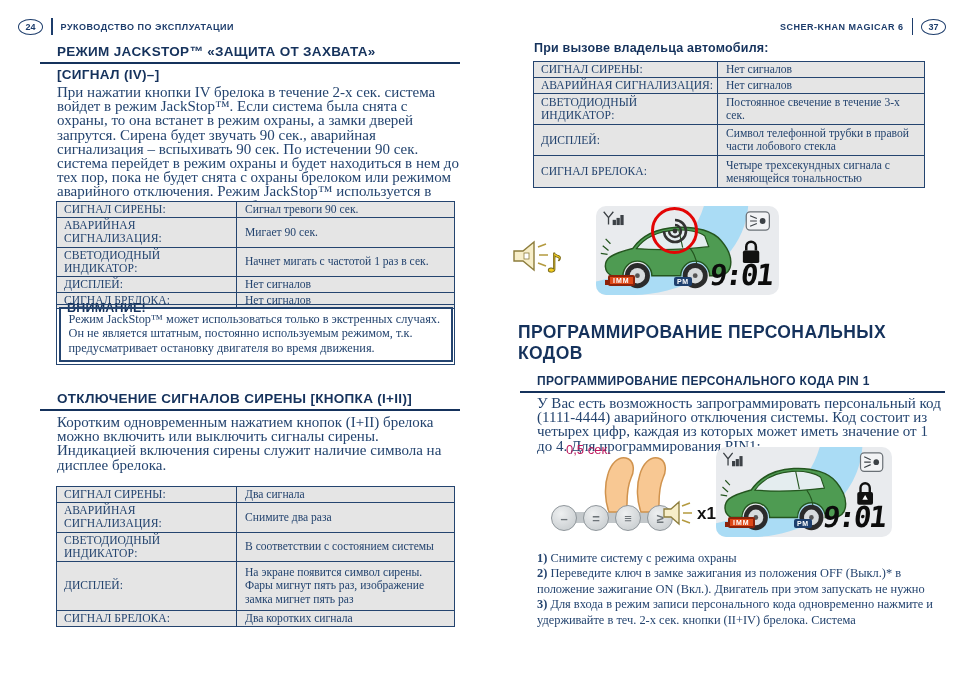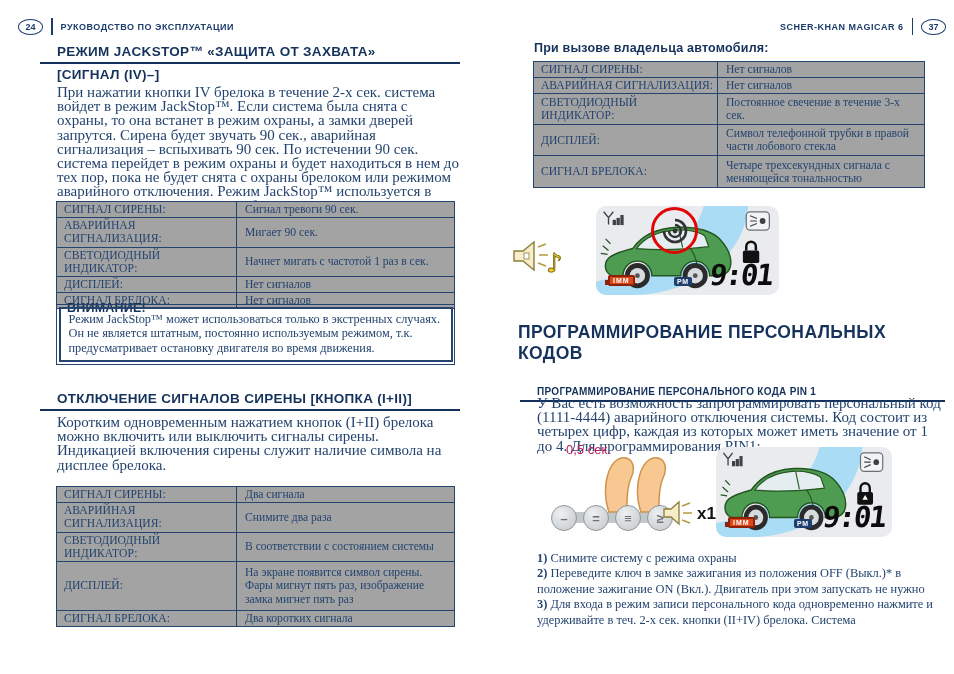--- a/index.html
+++ b/index.html
@@ -27,21 +27,21 @@
   .sec-title .plain-line{display:block;padding:3px 0 0 17px;}
   .subhead{position:absolute;font-family:"Liberation Sans",sans-serif;font-weight:bold;
     font-size:12.5px;color:var(--navy-dark);letter-spacing:.2px;}
   .bighead{position:absolute;font-family:"Liberation Sans",sans-serif;font-weight:bold;
     font-size:17.5px;line-height:21px;color:var(--navy-dark);letter-spacing:.4px;}
 
   
   .para{position:absolute;font-size:15px;line-height:14.2px;color:var(--ink);}
 
   
-  .tbl{position:absolute;border:1.6px solid var(--ink);background:#a3a3a3;}
+  .tbl{position:absolute;border:1.6px solid var(--ink);background:#e5e5e5;}
   .tbl .row{display:flex;border-bottom:1px solid var(--ink);}
   .tbl .row:last-child{border-bottom:none;}
   .tbl .lab{border-right:1.4px solid var(--ink);display:flex;align-items:center;
     padding:1px 4px 1px 7px;font-size:11.6px;line-height:13.2px;}
   .tbl .val{flex:1;display:flex;align-items:center;padding:1px 4px 1px 8px;
     font-size:11.6px;line-height:13.2px;}
 
   
   .attn-box{position:absolute;border:1px solid var(--ink);padding:1.5px;}
   .attn-inner{border:2px solid var(--ink);padding:3px 8px 5px 8px;
@@ -234,21 +234,21 @@
       </svg>
     </div>
     <span class="imm-badge">IMM</span>
     <span class="pm-badge">PM</span>
     <span class="clock">9:01</span>
   </div>
 
   <div class="bighead" style="left:518px;top:322px;width:430px;">ПРОГРАММИРОВАНИЕ ПЕРСОНАЛЬНЫХ КОДОВ</div>
 
   <div class="sec-title" style="left:520px;top:374px;width:425px;">
-    <span class="rule-line" style="font-size:10px;margin-top:12px;">ПРОГРАММИРОВАНИЕ ПЕРСОНАЛЬНОГО КОДА PIN 1</span>
+    <span class="rule-line" style="font-size:12px;">ПРОГРАММИРОВАНИЕ ПЕРСОНАЛЬНОГО КОДА PIN 1</span>
   </div>
 
   <p class="para" style="left:537px;top:396px;width:406px;">У Вас есть возможность запрограммировать персональный код (1111-4444) аварийного отключения системы. Код состоит из четырех цифр, каждая из которых может иметь значение от 1 до 4. Для программирования PIN1:</p>
 
   <span class="press-label" style="left:566px;top:442px;">0,5 сек.</span>
 
   <div class="remote" style="left:548px;top:454px;width:140px;height:82px;">
     <div class="btn-bar"></div>
     <svg style="position:absolute;left:52px;top:-2px;" width="96" height="62" viewBox="0 0 96 62">
       <path d="M9 60 C5 50 4 34 8 22 C11 12 18 4 26 6 C34 8 35 18 31 26 C28 33 27 42 27 52 L26 60 Z" fill="#f8c893" stroke="#d0934e" stroke-width="1.5" stroke-linejoin="round"></path>

